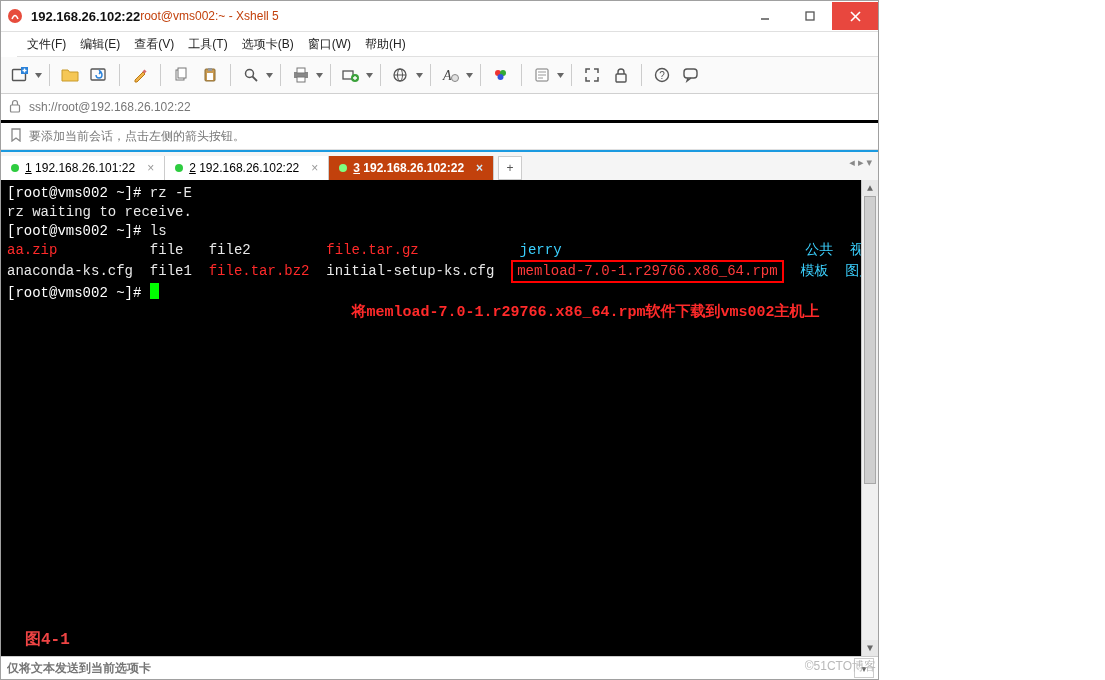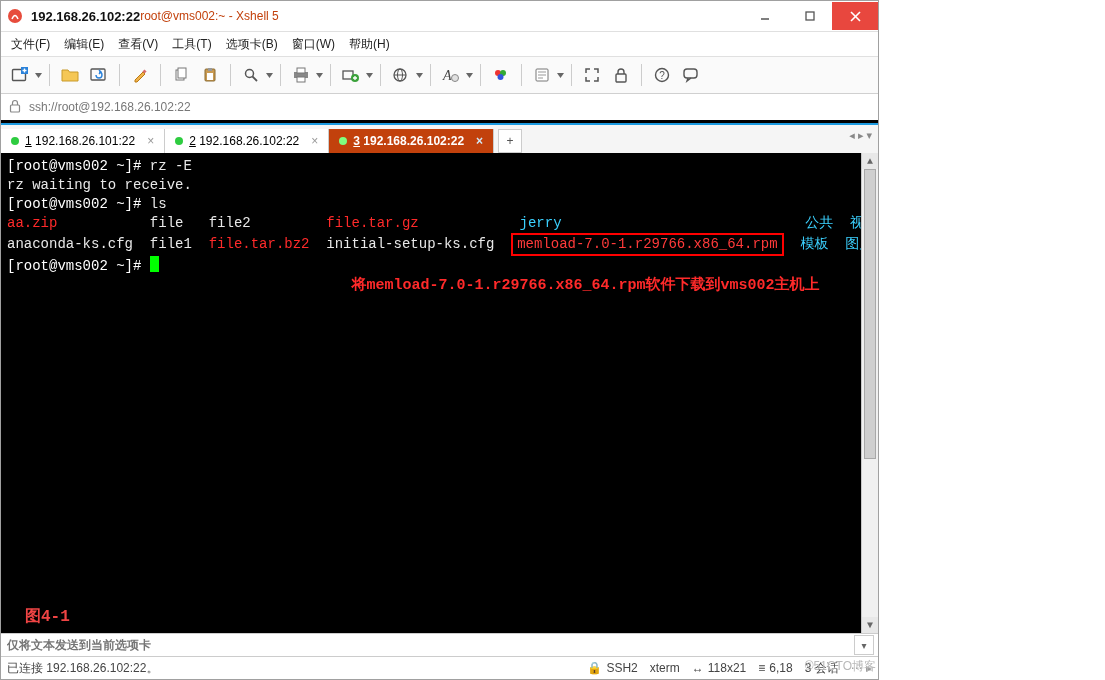--- a/index.html
+++ b/index.html
@@ -6,21 +6,21 @@
 .window{width:879px;height:680px;border:1px solid #a0a0a0;box-sizing:border-box;display:flex;flex-direction:column;position:relative;}
 
 .titlebar{height:30px;background:#fff;display:flex;align-items:center;border-bottom:1px solid #e0e0e0;}
 .titlebar .appicon{width:16px;height:16px;margin:0 8px 0 6px;}
 .titlebar .title-main{font-weight:bold;font-size:13px;color:#111;}
 .titlebar .title-sub{color:#c2410c;font-size:12px;}
 .titlebar .spacer{flex:1;}
 .winbtn{width:45px;height:28px;display:flex;align-items:center;justify-content:center;color:#555;}
 .winbtn.close{background:#e8473e;color:#fff;width:46px;}
 
-.menubar{height:24px;display:flex;align-items:center;padding:0 10px;gap:14px;border-bottom:1px solid #e0e0e0;}
+.menubar{height:24px;display:flex;align-items:center;padding:0 10px;gap:14px;border-bottom:1px solid #e0e0e0;margin-left:16px;}
 .menubar span{color:#222;}
 
 .toolbar{height:36px;display:flex;align-items:center;padding:0 6px;gap:3px;border-bottom:1px solid #d0d0d0;background:#fafafa;}
 .tbtn{min-width:22px;height:24px;display:flex;align-items:center;justify-content:center;color:#444;padding:0 2px;position:relative;}
 .tbtn svg{display:block;}
 .tsep{width:1px;height:22px;background:#ccc;margin:0 4px;}
 .tdrop{width:8px;display:flex;align-items:center;justify-content:center;margin-left:-2px;}
 .tdrop svg{display:block;}
 
 .addressbar{height:26px;display:flex;align-items:center;padding:0 8px;gap:6px;border-bottom:3px solid #000000;background:#fff;color:#777;}
@@ -271,20 +271,28 @@
   <div class="addressbar">
     <span class="lock">
       <svg width="12" height="14" viewBox="0 0 12 14">
           <rect x="1.5" y="6" width="9" height="7" rx="1" fill="none" stroke="#888" stroke-width="1.2"></rect>
           <path d="M3.5 6 V4 a2.5 2.5 0 0 1 5 0 V6" fill="none" stroke="#888" stroke-width="1.2"></path>
         </svg>
     </span>
     <input value="ssh://root@192.168.26.102:22" style="">
   </div>
 
+  <div class="hintbar">
+    <span>
+      <svg width="14" height="14" viewBox="0 0 14 14">
+          <path d="M3 1 h8 v12 l-4 -3 l-4 3 Z" fill="none" stroke="#888" stroke-width="1.3"></path>
+        </svg>
+    </span>
+    <span>要添加当前会话，点击左侧的箭头按钮。</span>
+  </div>
 
   <div class="tabstrip">
     <div class="tab">
       <span class="dot"></span>
       <span><u>1</u>&nbsp;<span>192.168.26.101:22</span></span>
       <span class="xclose">×</span>
     </div>
     <div class="tab">
       <span class="dot"></span>
       <span><u>2</u>&nbsp;<span>192.168.26.102:22</span></span>
@@ -314,25 +322,15 @@
       <div class="thumb" style="top:16px;height:60%;"></div>
       <div class="dnbtn">▼</div>
     </div>
   </div>
 
   <div class="sendbar">
     <input placeholder="仅将文本发送到当前选项卡" style="">
     <div class="dropbtn">▾</div>
   </div>
 
-  <div class="statusbar">
-    <span class="cell">已连接 192.168.26.102:22。</span>
-    <span class="flex"></span>
-    <span class="cell">🔒 <span>SSH2</span></span>
-    <span class="cell">xterm</span>
-    <span class="cell">↔ <span>118x21</span></span>
-    <span class="cell">≡ <span>6,18</span></span>
-    <span class="cell">3 会话</span>
-    <span class="cell faint">⋯ ▸</span>
-  </div>
 
   <div class="watermark">©51CTO博客</div>
 </div>
 
 </body></html>

